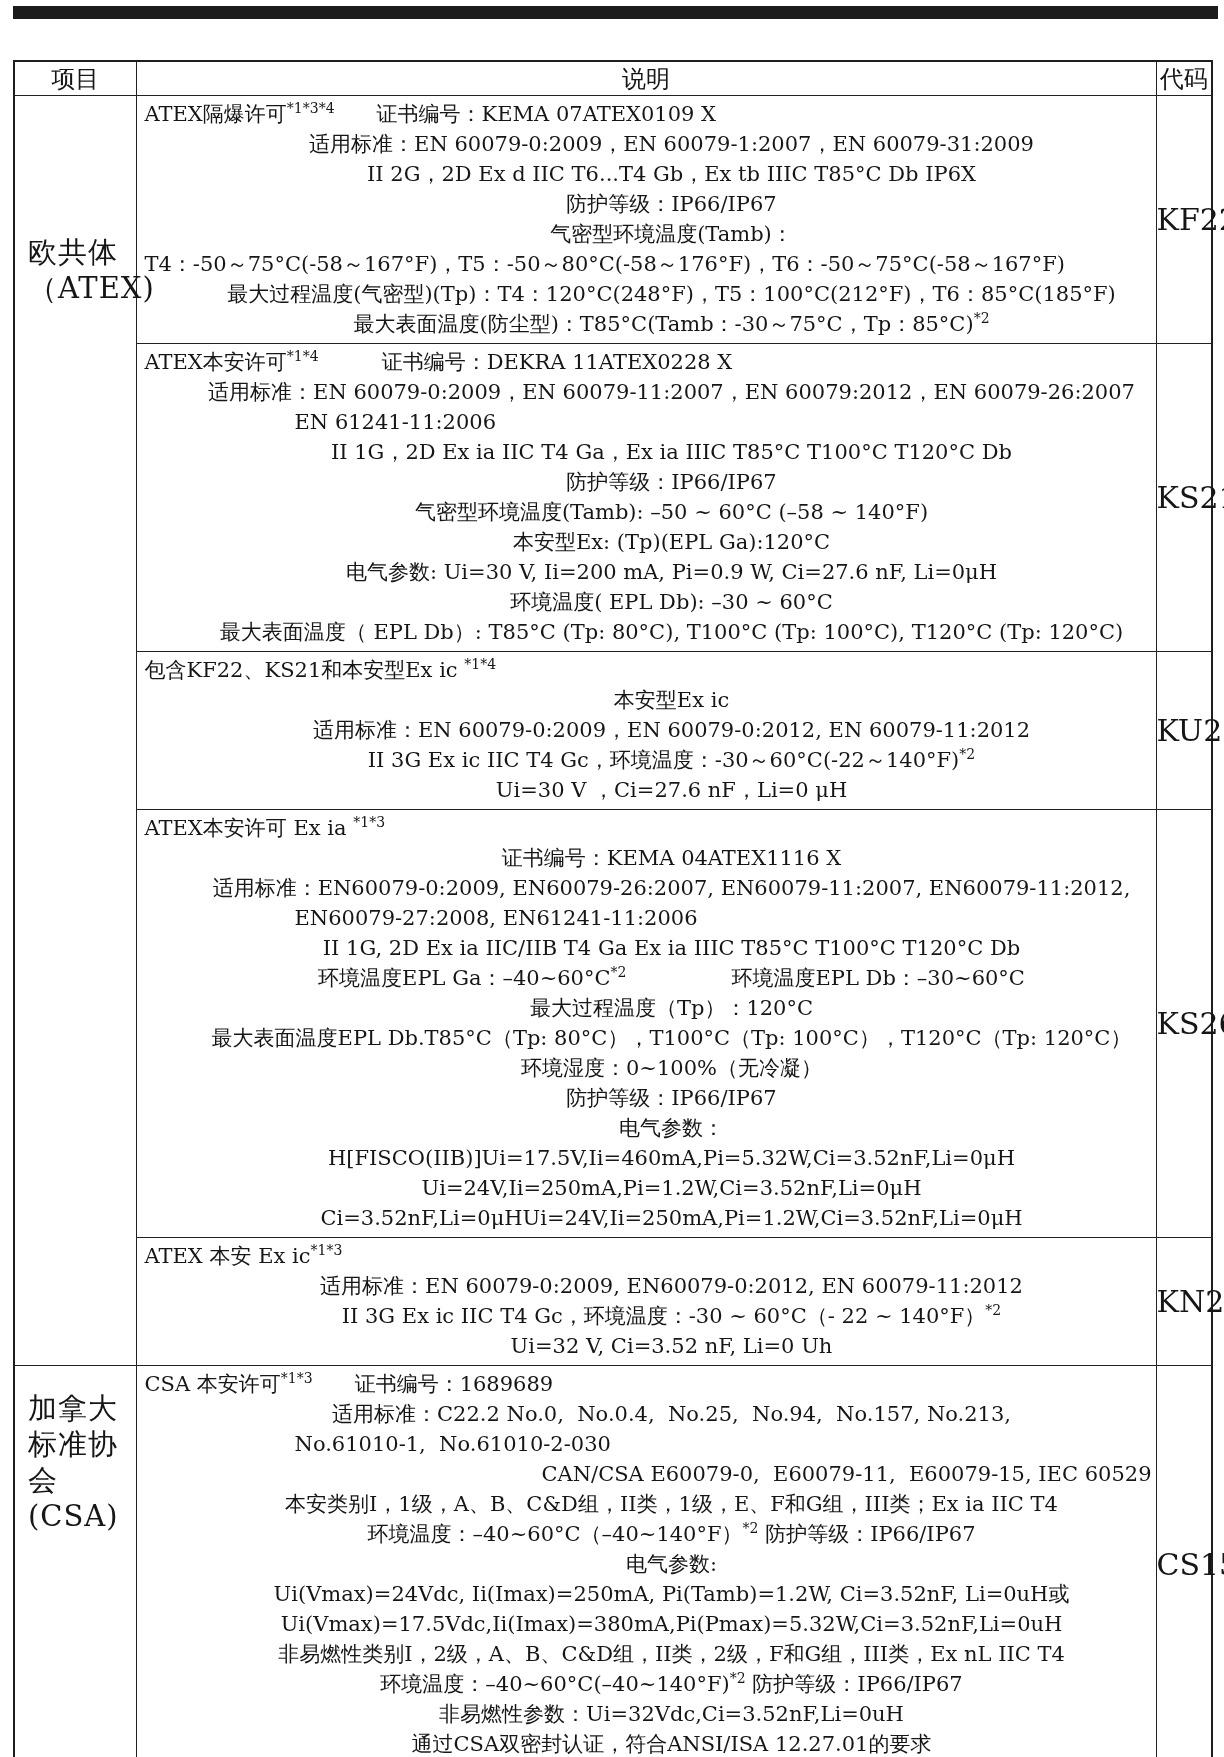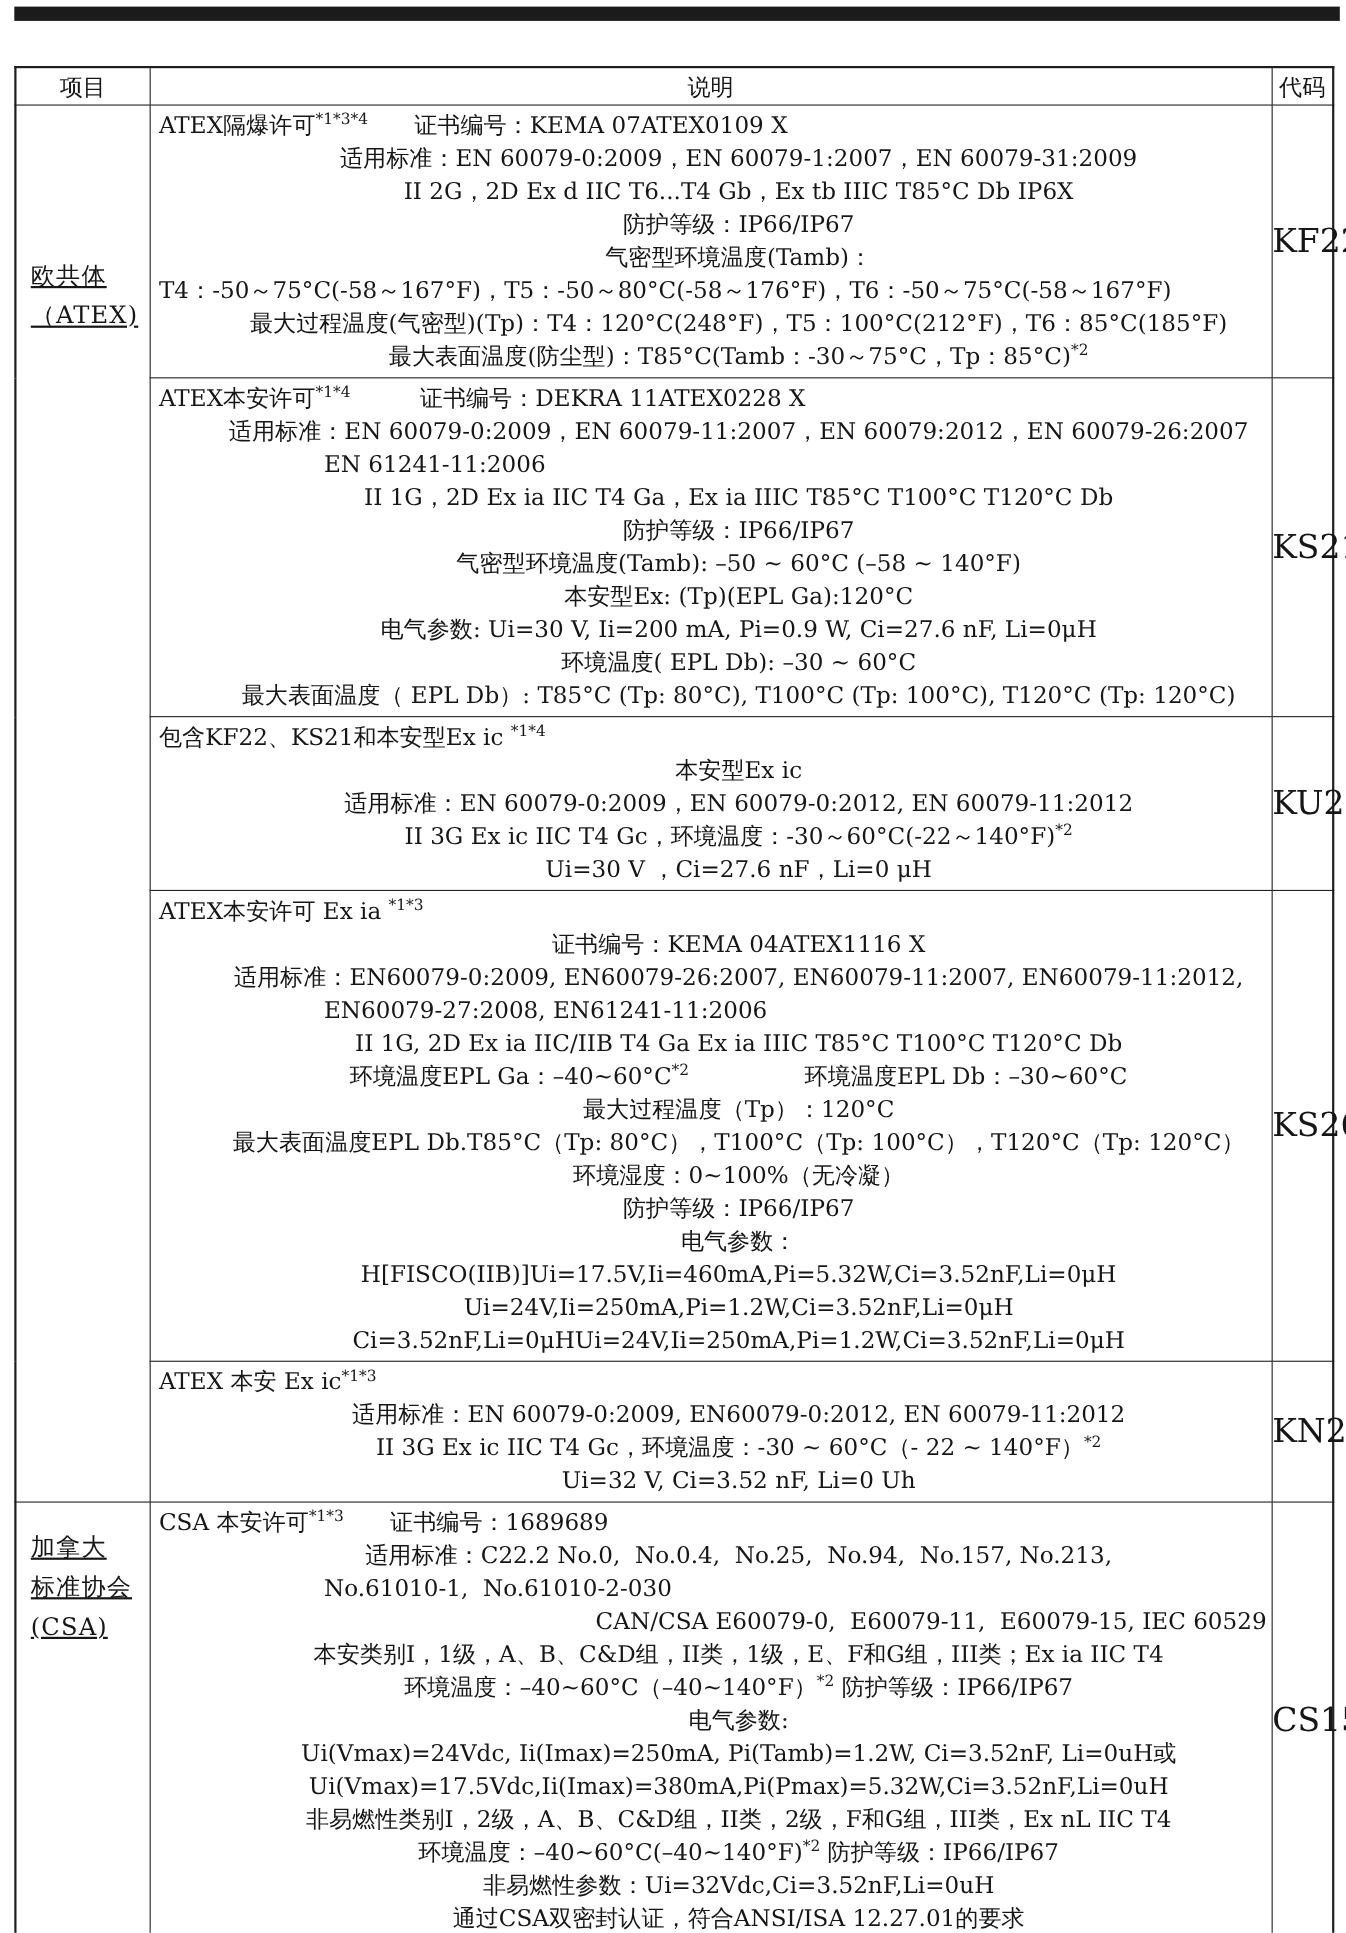--- a/index.html
+++ b/index.html
@@ -26,33 +26,32 @@
     border-collapse: collapse;
     table-layout: fixed;
   }
   table.doc-table, table.doc-table th, table.doc-table td {
     border: 1.5px solid #222222;
   }
   table.doc-table { border: 2.5px solid #1e1e1e; }
   thead th {
     border-bottom: 3px solid #1e1e1e;
     font-weight: normal;
-    font-size: 21px;
+    font-size: 24px;
     height: 33px;
     text-align: center;
     padding: 0;
   }
   tbody tr td { border-top: 2px solid #222222; }
   .item-cell {
     vertical-align: top;
-    font-size: 22px;
+    font-size: 29px;
     line-height: 36px;
     padding: 0 0 0 13px;
     letter-spacing: 1px;
-    text-decoration: underline;
   }
   .item-cell.sec-0 { padding-top: 138px; }
   .item-cell.sec-1 { padding-top: 24px; }
   .desc-cell {
     vertical-align: top;
     padding: 3px 4px 4px 8px;
     font-size: 21px;
   }
   .line {
     line-height: 30px;

